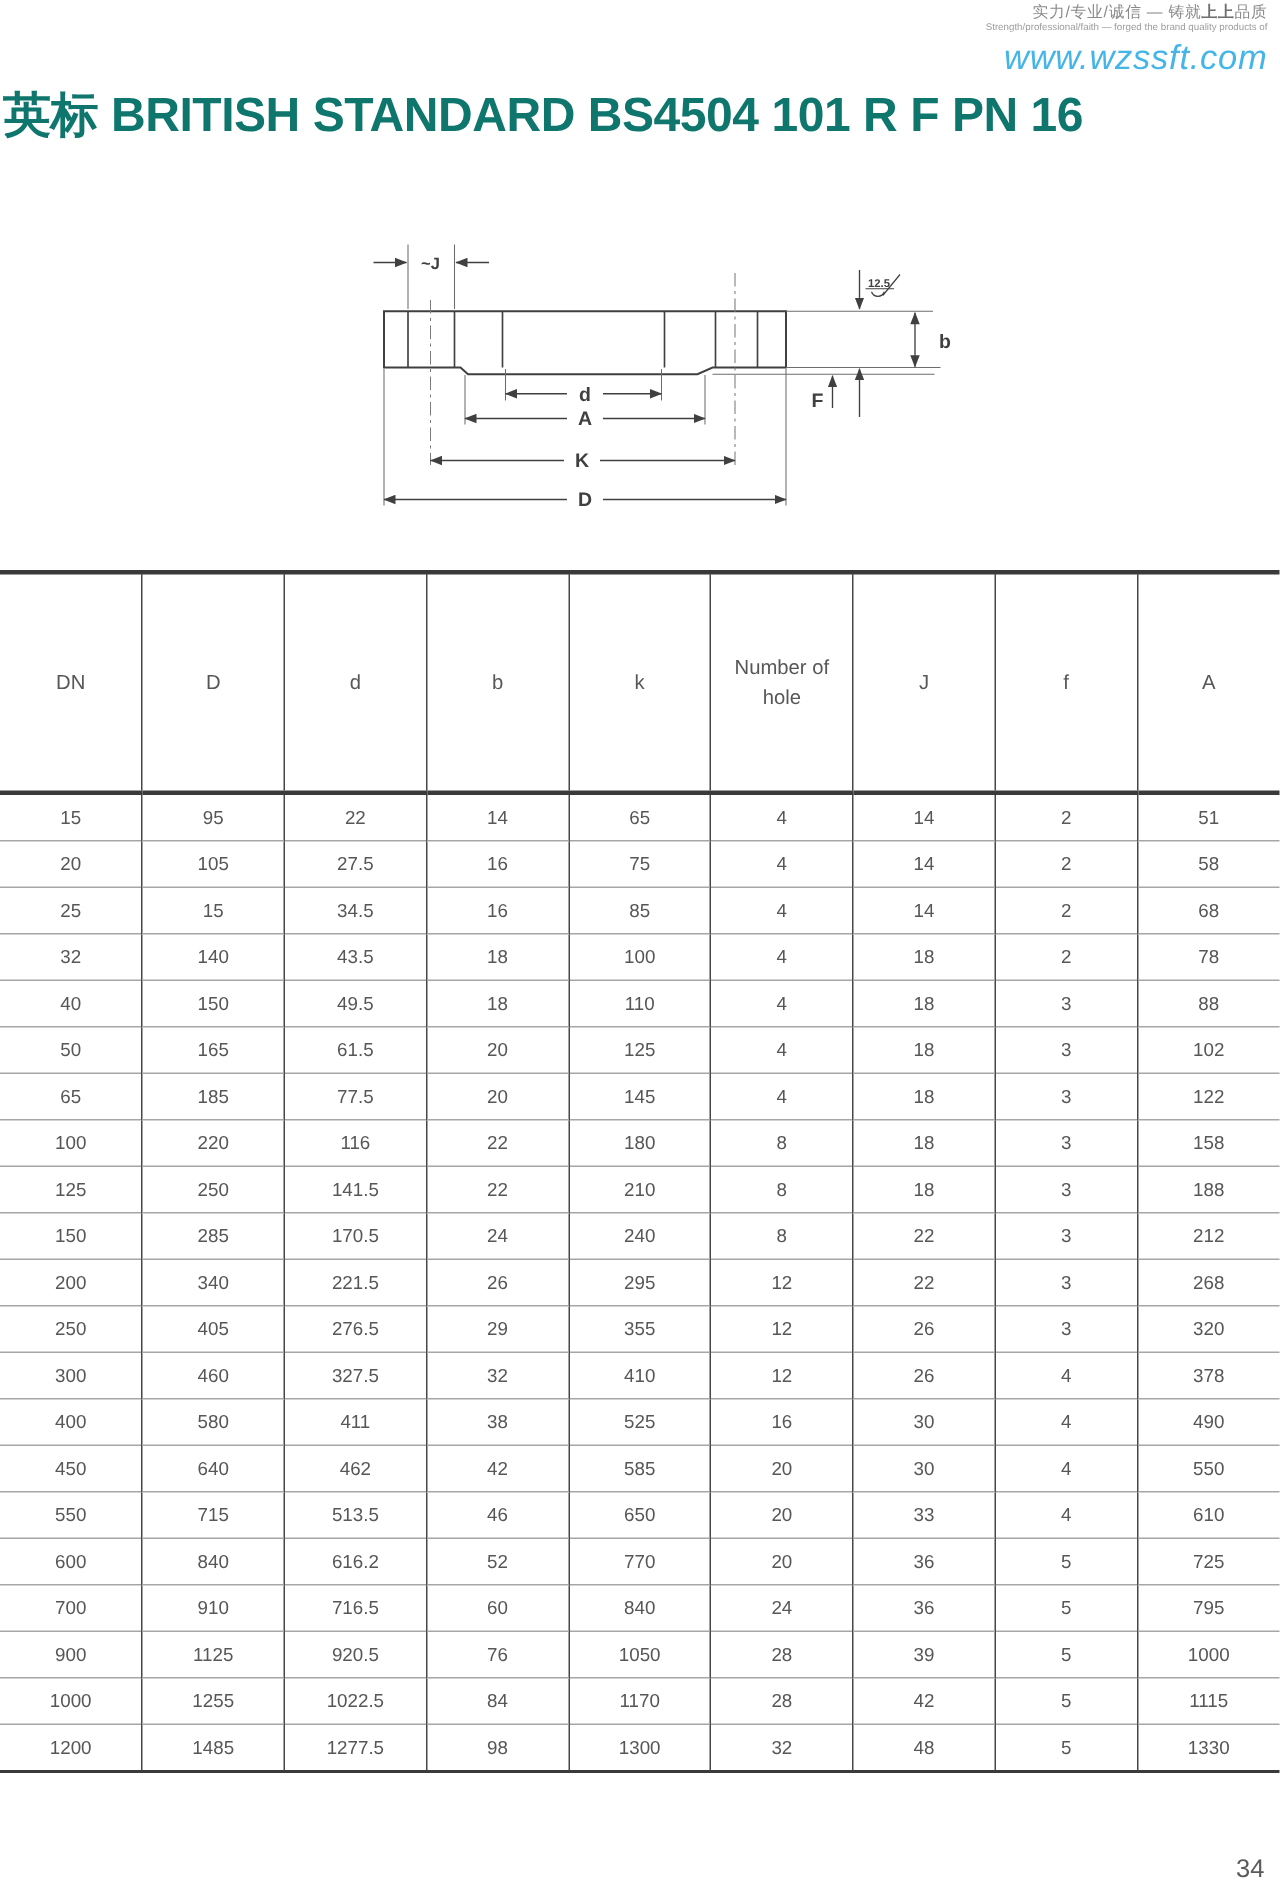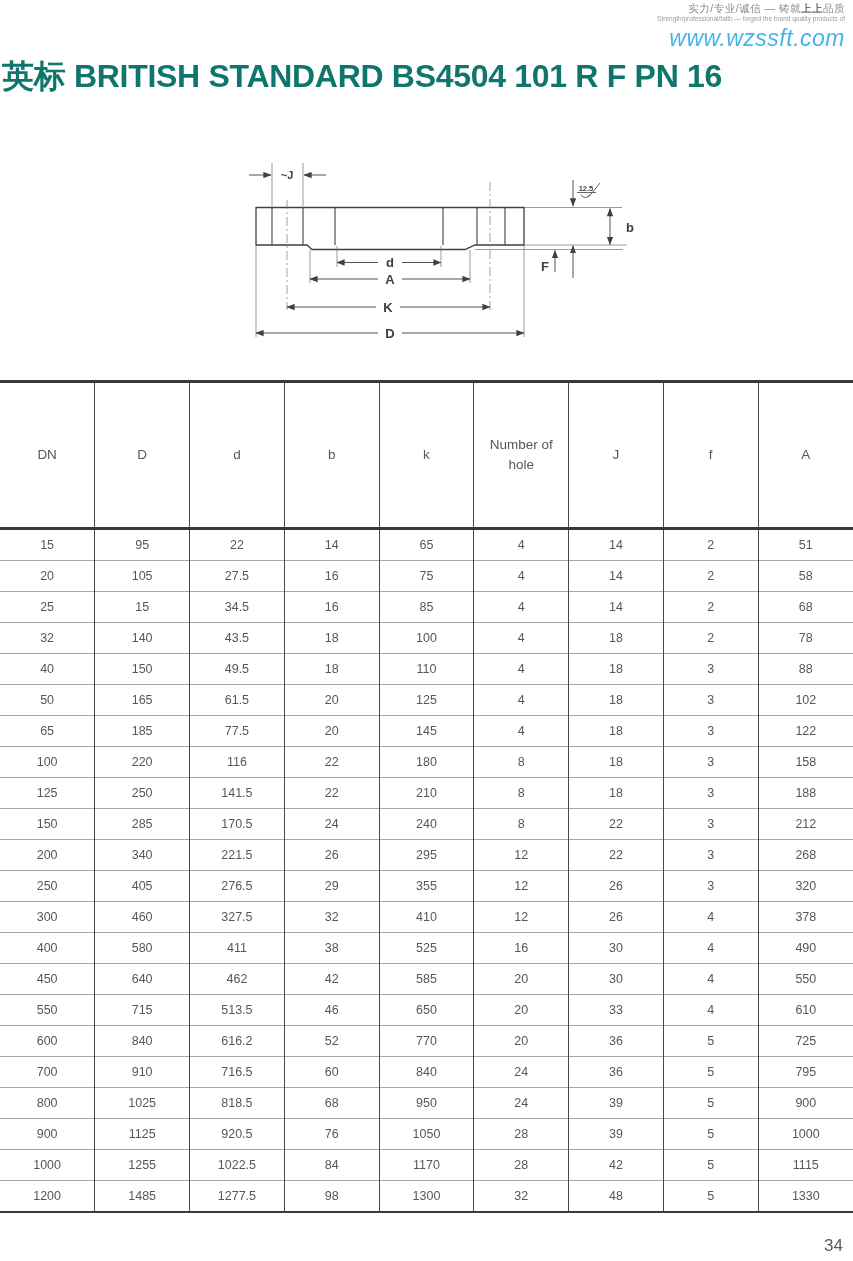--- a/index.html
+++ b/index.html
@@ -338,31 +338,20 @@
           <td>910</td>
           <td>716.5</td>
           <td>60</td>
           <td>840</td>
           <td>24</td>
           <td>36</td>
           <td>5</td>
           <td>795</td>
         </tr>
         <tr>
-          <td>800</td>
-          <td>1025</td>
-          <td>818.5</td>
-          <td>68</td>
-          <td>950</td>
-          <td>24</td>
-          <td>39</td>
-          <td>5</td>
-          <td>900</td>
-        </tr>
-        <tr>
           <td>900</td>
           <td>1125</td>
           <td>920.5</td>
           <td>76</td>
           <td>1050</td>
           <td>28</td>
           <td>39</td>
           <td>5</td>
           <td>1000</td>
         </tr>

